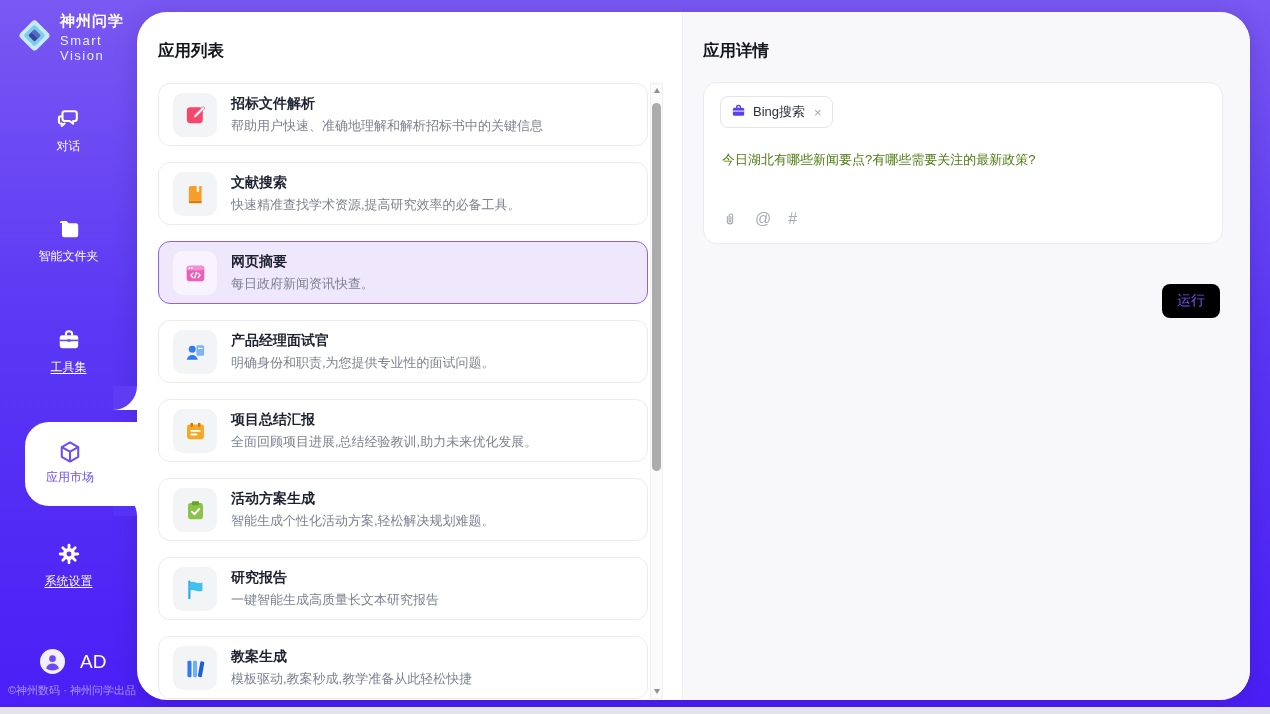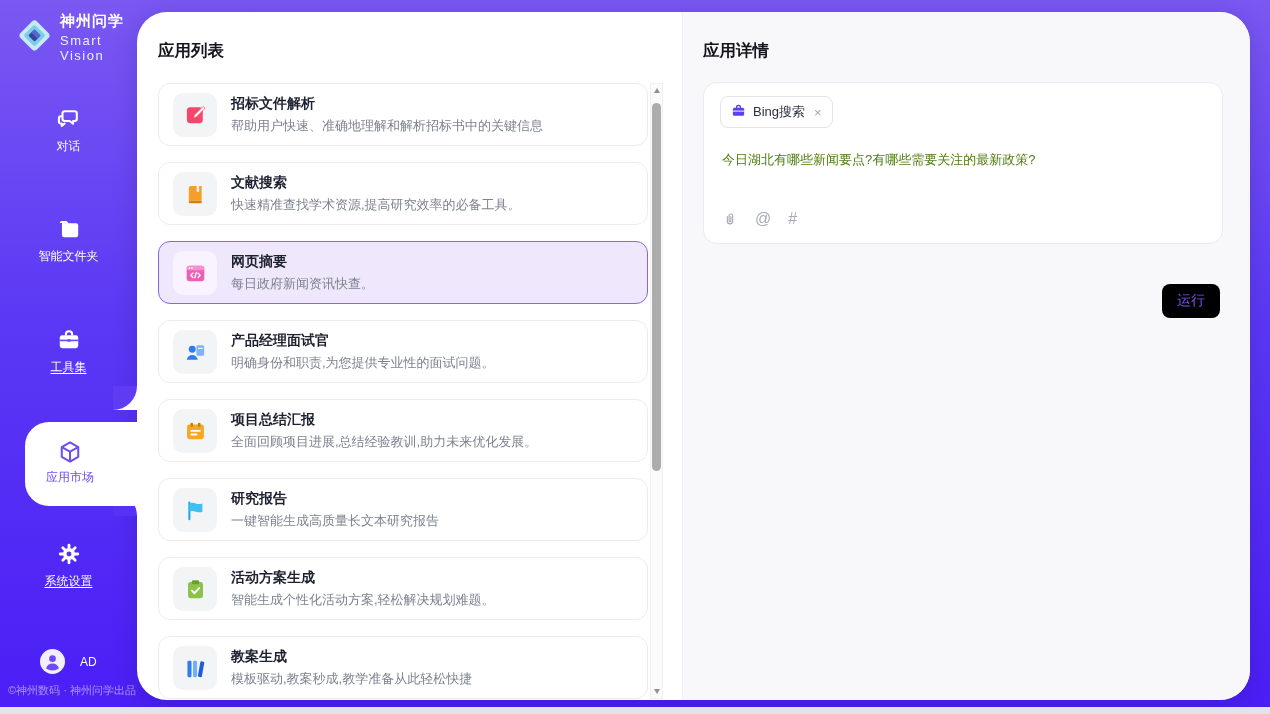--- a/index.html
+++ b/index.html
@@ -25,21 +25,21 @@
                    padding-top:17px; padding-right:22px; cursor:pointer; z-index:2;margin-top:12px; }
   .active-bubble .nav-label { color:#6E4DF3; margin-top:4px; }
   .fillet { position:absolute; left:113px; width:24px; height:24px; background:#fff; z-index:1; }
   .fillet-top { top:386px; }
   .fillet-bottom { top:492px; }
   .fillet-top::before { content:""; position:absolute; inset:0; background:#5F3BF4; border-bottom-right-radius:24px; }
   .fillet-bottom::before { content:""; position:absolute; inset:0; background:#5532F5; border-top-right-radius:24px; }
 
   .user-row { position:absolute; left:40px; top:649px; display:flex; align-items:center; gap:15px; }
   .user-row svg { width:25px; height:25px; display:block; }
-  .user-name { color:#fff; font-size:12px; }
+  .user-name { color:#fff; font-size:19px; }
   .sidebar-footer { position:absolute; left:8px; top:683px; width:137px; color:rgba(255,255,255,0.5); font-size:11px; white-space:nowrap; }
 
   
   .content { position:absolute; left:137px; top:12px; width:1113px; height:688px;
              background:#fff; border-radius:30px; display:flex; overflow:hidden;
              box-shadow:0 4px 24px rgba(30,10,90,0.18); }
   .list-panel { width:545px; position:relative; flex:none; }
   .detail-panel { flex:1; background:#F8F8FA; border-left:1px solid #EFEFF3; position:relative; border-radius:0 30px 30px 0; }
   .panel-title { position:absolute; top:28px; left:21px; font-size:16.5px; font-weight:bold; color:#14161D; }
   .detail-panel .panel-title { left:20px; }
@@ -234,37 +234,37 @@
                 <rect x="6.6" y="10.4" width="10.8" height="1.9" rx="0.9" fill="#fff"></rect>
                 <rect x="6.6" y="14.2" width="7.4" height="1.9" rx="0.9" fill="#fff"></rect>
               </svg>
             </div>
     <div class="card-title">项目总结汇报</div>
     <div class="card-desc">全面回顾项目进展,总结经验教训,助力未来优化发展。</div>
   </div>
           <div class="app-card">
     <div class="card-icon">
               <svg viewBox="0 0 24 24">
-                <path d="M5.6 21V3.6" stroke="#1FA8E8" stroke-width="2.2" stroke-linecap="round"></path>
-                <path d="M5.6 4.6c4.8-2.6 8 2.3 13.6.2v8.6c-5.6 2.1-8.8-2.8-13.6-.2V4.6z" fill="#3FC0F0"></path>
-              </svg>
-            </div>
-    <div class="card-title">研究报告</div>
-    <div class="card-desc">一键智能生成高质量长文本研究报告</div>
-  </div>
-          <div class="app-card">
-    <div class="card-icon">
-              <svg viewBox="0 0 24 24">
                 <rect x="4.2" y="4.2" width="15.6" height="17" rx="2.6" fill="#8BC34A"></rect>
                 <rect x="8.2" y="2.4" width="7.6" height="4" rx="1.4" fill="#67A327"></rect>
                 <path d="M8.3 13.2l2.7 2.7 4.8-5.4" stroke="#fff" stroke-width="2" fill="none" stroke-linecap="round" stroke-linejoin="round"></path>
               </svg>
             </div>
     <div class="card-title">活动方案生成</div>
     <div class="card-desc">智能生成个性化活动方案,轻松解决规划难题。</div>
+  </div>
+          <div class="app-card">
+    <div class="card-icon">
+              <svg viewBox="0 0 24 24">
+                <path d="M5.6 21V3.6" stroke="#1FA8E8" stroke-width="2.2" stroke-linecap="round"></path>
+                <path d="M5.6 4.6c4.8-2.6 8 2.3 13.6.2v8.6c-5.6 2.1-8.8-2.8-13.6-.2V4.6z" fill="#3FC0F0"></path>
+              </svg>
+            </div>
+    <div class="card-title">研究报告</div>
+    <div class="card-desc">一键智能生成高质量长文本研究报告</div>
   </div>
           <div class="app-card">
     <div class="card-icon">
               <svg viewBox="0 0 24 24">
                 <rect x="3.6" y="4" width="4.2" height="17" rx="1.1" fill="#2F7BF0"></rect>
                 <rect x="9.4" y="4" width="4.2" height="17" rx="1.1" fill="#6FB0F8"></rect>
                 <g transform="rotate(10 18 12.5)">
                   <rect x="15.8" y="4.6" width="4.2" height="16.4" rx="1.1" fill="#1D5FD6"></rect>
                 </g>
               </svg>

